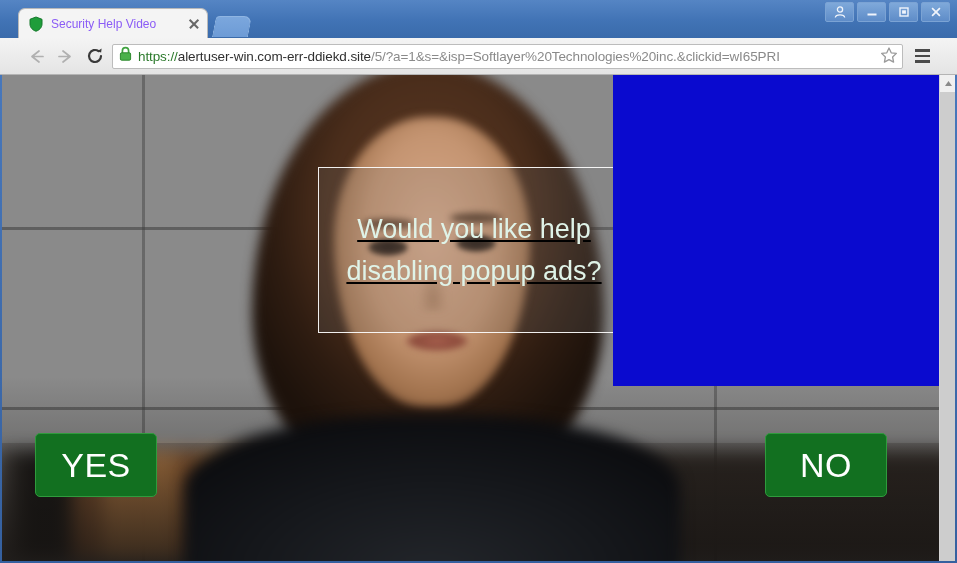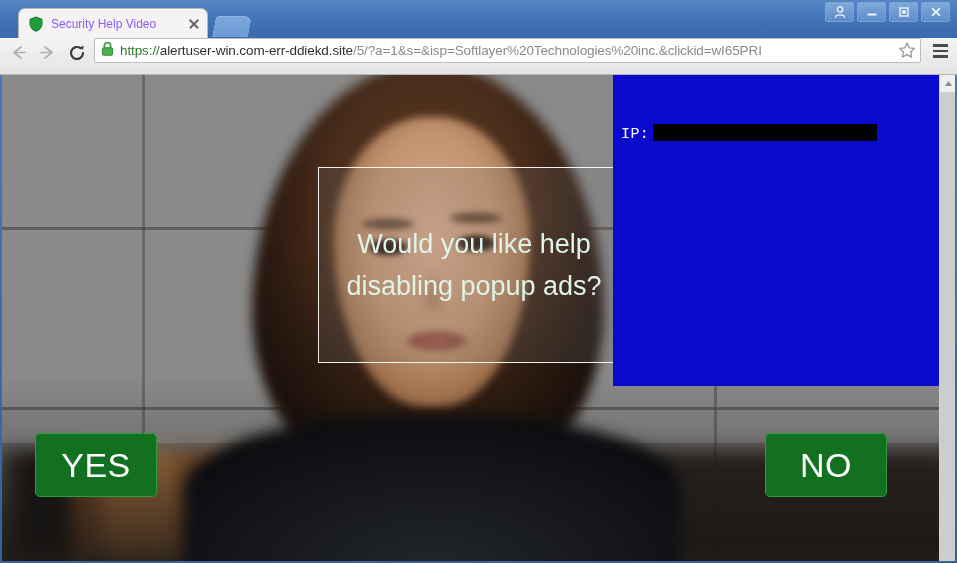--- a/index.html
+++ b/index.html
@@ -74,22 +74,22 @@
     position: relative;
   }
   .wc svg { position: absolute; left: 50%; top: 50%; transform: translate(-50%,-50%); }
 
   
   .toolbar {
     position: absolute; left: 0; top: 38px;
     width: 957px; height: 37px;
     background: linear-gradient(#f4f4f4, #e4e4e4);
     border-bottom: 1px solid #b4b4b4;
-    display: flex; align-items: flex-start;
-    padding: 0 4px;
+    display: flex; align-items: center;
+    padding: 0 22px;
   }
   .navbtn {
     width: 29px; height: 29px;
     display: flex; align-items: center; justify-content: center;
     flex: 0 0 auto;
   }
   .omnibox {
     flex: 1 1 auto; height: 25px;
     margin: 0 6px 0 3px;
     background: #ffffff;
@@ -203,24 +203,24 @@
     position: absolute; left: -44px; top: 352px;
     width: 496px; height: 160px;
     background: radial-gradient(ellipse 62% 100% at 50% 100%, #23262b 0%, #15171b 60%, #0c0d10 100%);
     border-radius: 46% 46% 0 0;
     filter: blur(7px);
   }
 
   
   .qbox {
     position: absolute; left: 316px; top: 92px;
-    width: 312px; height: 196px;
+    width: 312px; height: 166px;
     border: 1px solid rgba(255,255,255,.92);
     background: rgba(120,120,120,.20);
-    display: flex; align-items: center; justify-content: center;
+    display: flex; align-items: center; justify-content: center; text-decoration: underline;
   }
   .qtext {
     font-family: "Liberation Sans", sans-serif;
     font-size: 27px;
     line-height: 42px;
     color: #dff3e8;
     text-align: center;
     padding: 0 8px;
     font-weight: 400;
   }
@@ -387,21 +387,20 @@
         <div class="mouth"></div>
         <div class="shoulders"></div>
       </div>
     </div>
 
     <div class="qbox">
       <div class="qtext">Would you like help disabling popup ads?</div>
     </div>
 
     <div class="bluepanel">
-      <span class="row"><span>IP:</span><span class="redaction"></span></span>
       <span class="row">&nbsp;</span>
       
       
       
       
       
       
       
       
       

